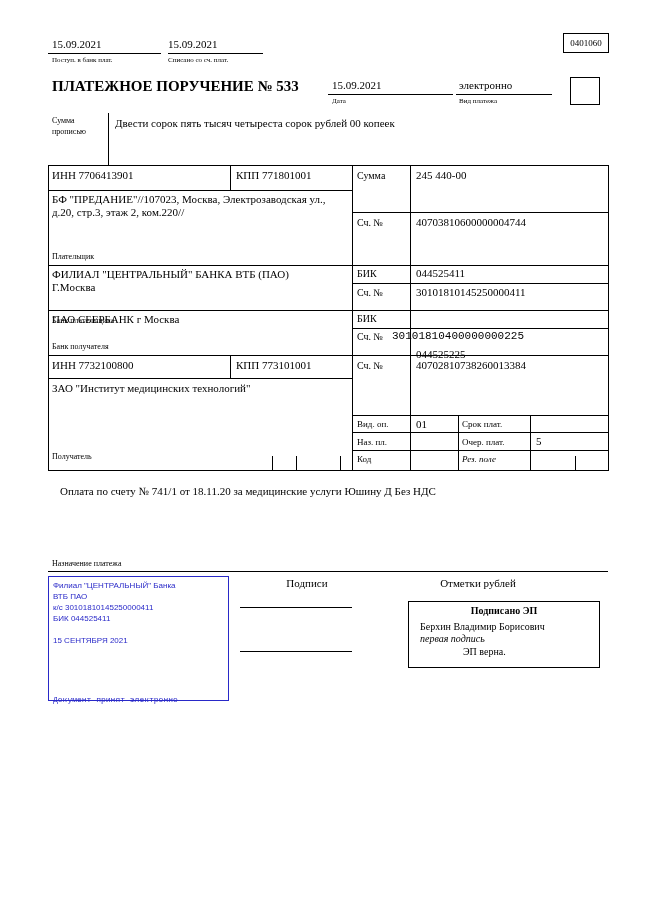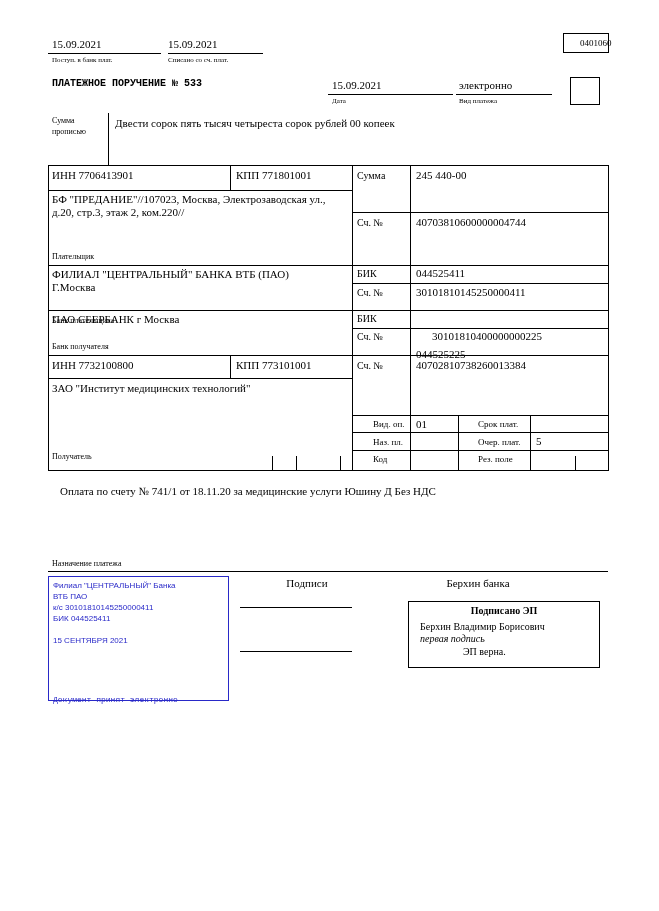--- a/index.html
+++ b/index.html
@@ -6,24 +6,24 @@
   html,body { background:#ffffff; }
   body {
     width:659px; height:911px; position:relative;
     font-family:"Liberation Serif", serif; color:#000;
     overflow:hidden;
   }
   .abs { position:absolute; white-space:nowrap; }
   .wrap { white-space:normal; }
   .hline { position:absolute; height:1px; background:#000; }
   .vline { position:absolute; width:1px; background:#000; }
-  .t12b { font-size:10px; font-weight:bold; font-family:Liberation Mono, monospace; }
+  .t12b { font-size:15px; font-weight:bold; font-family:Liberation Serif, serif; }
   .t11 { font-size:11px; line-height:13px; }
   .t10 { font-size:10px; line-height:12px; }
-  .t9  { font-size:9px;  line-height:11px;padding-left:16px; }
+  .t9  { font-size:9px;  line-height:11px; }
   .t8  { font-size:8px;  line-height:10px; }
   .t7  { font-size:7px;  line-height:9px; }
   .box { position:absolute; border:1px solid #000; }
   .stampbox {
     position:absolute; border:1px solid #2929c8;
   }
   .stamp-text {
     position:absolute; white-space:nowrap; color:#2929c8;
     font-family:"Liberation Sans", sans-serif; font-size:8px; line-height:10px;
   }
@@ -100,45 +100,45 @@
 <div class="abs t10" style="left:357px; top:268px;">БИК</div>
 <div class="abs t11" style="left:416px; top:267px;">044525411</div>
 <div class="abs t10" style="left:357px; top:287px;">Сч. №</div>
 <div class="abs t11" style="left:416px; top:286px;">30101810145250000411</div>
 <div class="abs t8" style="left:52px; top:297px;margin-top:19px;">Банк плательщика</div>
 
 <div class="abs t11" style="left:52px; top:313px;">ПАО СБЕРБАНК г Москва</div>
 <div class="abs t10" style="left:357px; top:313px;">БИК</div>
 <div class="abs t11" style="left:416px; top:304px;margin-top:44px;">044525225</div>
 <div class="abs t10" style="left:357px; top:331px;">Сч. №</div>
-<div class="abs t11" style="left:432px; top:330px;">30101810400000000225</div>
+<div class="abs t11" style="left:392px; top:330px;font-family:Liberation Mono, monospace;">30101810400000000225</div>
 <div class="abs t8" style="left:52px; top:342px;">Банк получателя</div>
 
 <div class="abs t11" style="left:52px; top:359px;">ИНН 7732100800</div>
 <div class="abs t11" style="left:236px; top:359px;">КПП 773101001</div>
 <div class="abs t10" style="left:357px; top:360px;">Сч. №</div>
 <div class="abs t11" style="left:416px; top:359px;">40702810738260013384</div>
 <div class="abs t11" style="left:52px; top:382px;">ЗАО "Институт медицинских технологий"</div>
 <div class="abs t8" style="left:52px; top:452px;">Получатель</div>
 
 <div class="abs t9" style="left:357px; top:419px;">Вид. оп.</div>
 <div class="abs t11" style="left:416px; top:418px;">01</div>
 <div class="abs t9" style="left:462px; top:419px;">Срок плат.</div>
 <div class="abs t9" style="left:357px; top:437px;">Наз. пл.</div>
 <div class="abs t9" style="left:462px; top:437px;">Очер. плат.</div>
 <div class="abs t11" style="left:536px; top:435px;">5</div>
 <div class="abs t9" style="left:357px; top:454px;">Код</div>
-<div class="abs t9" style="left:462px; top:454px;">Рез. поле</div>
+<div class="abs t9" style="left:462px; top:454px;font-style:italic;">Рез. поле</div>
 
 <div class="abs t11 wrap" style="left:60px; top:485px; width:540px;">Оплата по счету № 741/1 от 18.11.20 за медицинские услуги Юшину Д Без НДС</div>
 <div class="abs t8" style="left:52px; top:559px;">Назначение платежа</div>
 <div class="hline" style="left:48px; top:571px; width:560px;"></div>
 
 <div class="abs t11" style="left:262px; top:577px; width:90px; text-align:center;">Подписи</div>
-<div class="abs t11" style="left:408px; top:577px; width:140px; text-align:center;">Берхин банка</div>
+<div class="abs t11" style="left:408px; top:577px; width:140px; text-align:center;">Отметки рублей</div>
 
 <div class="stampbox" style="left:48px; top:576px; width:181px; height:125px;"></div>
 <div class="stamp-text" style="left:53px; top:581px;">Филиал "ЦЕНТРАЛЬНЫЙ" Банка</div>
 <div class="stamp-text" style="left:53px; top:592px;">ВТБ ПАО</div>
 <div class="stamp-text" style="left:53px; top:603px;">к/с 30101810145250000411</div>
 <div class="stamp-text" style="left:53px; top:614px;">БИК 044525411</div>
 <div class="stamp-text" style="left:53px; top:636px;">15 СЕНТЯБРЯ 2021</div>
 <div class="stamp-text" style="left:53px; top:695px;font-family:Liberation Mono, monospace;">Документ принят электронно</div>
 
 <div class="hline" style="left:240px; top:607px; width:112px;"></div>

